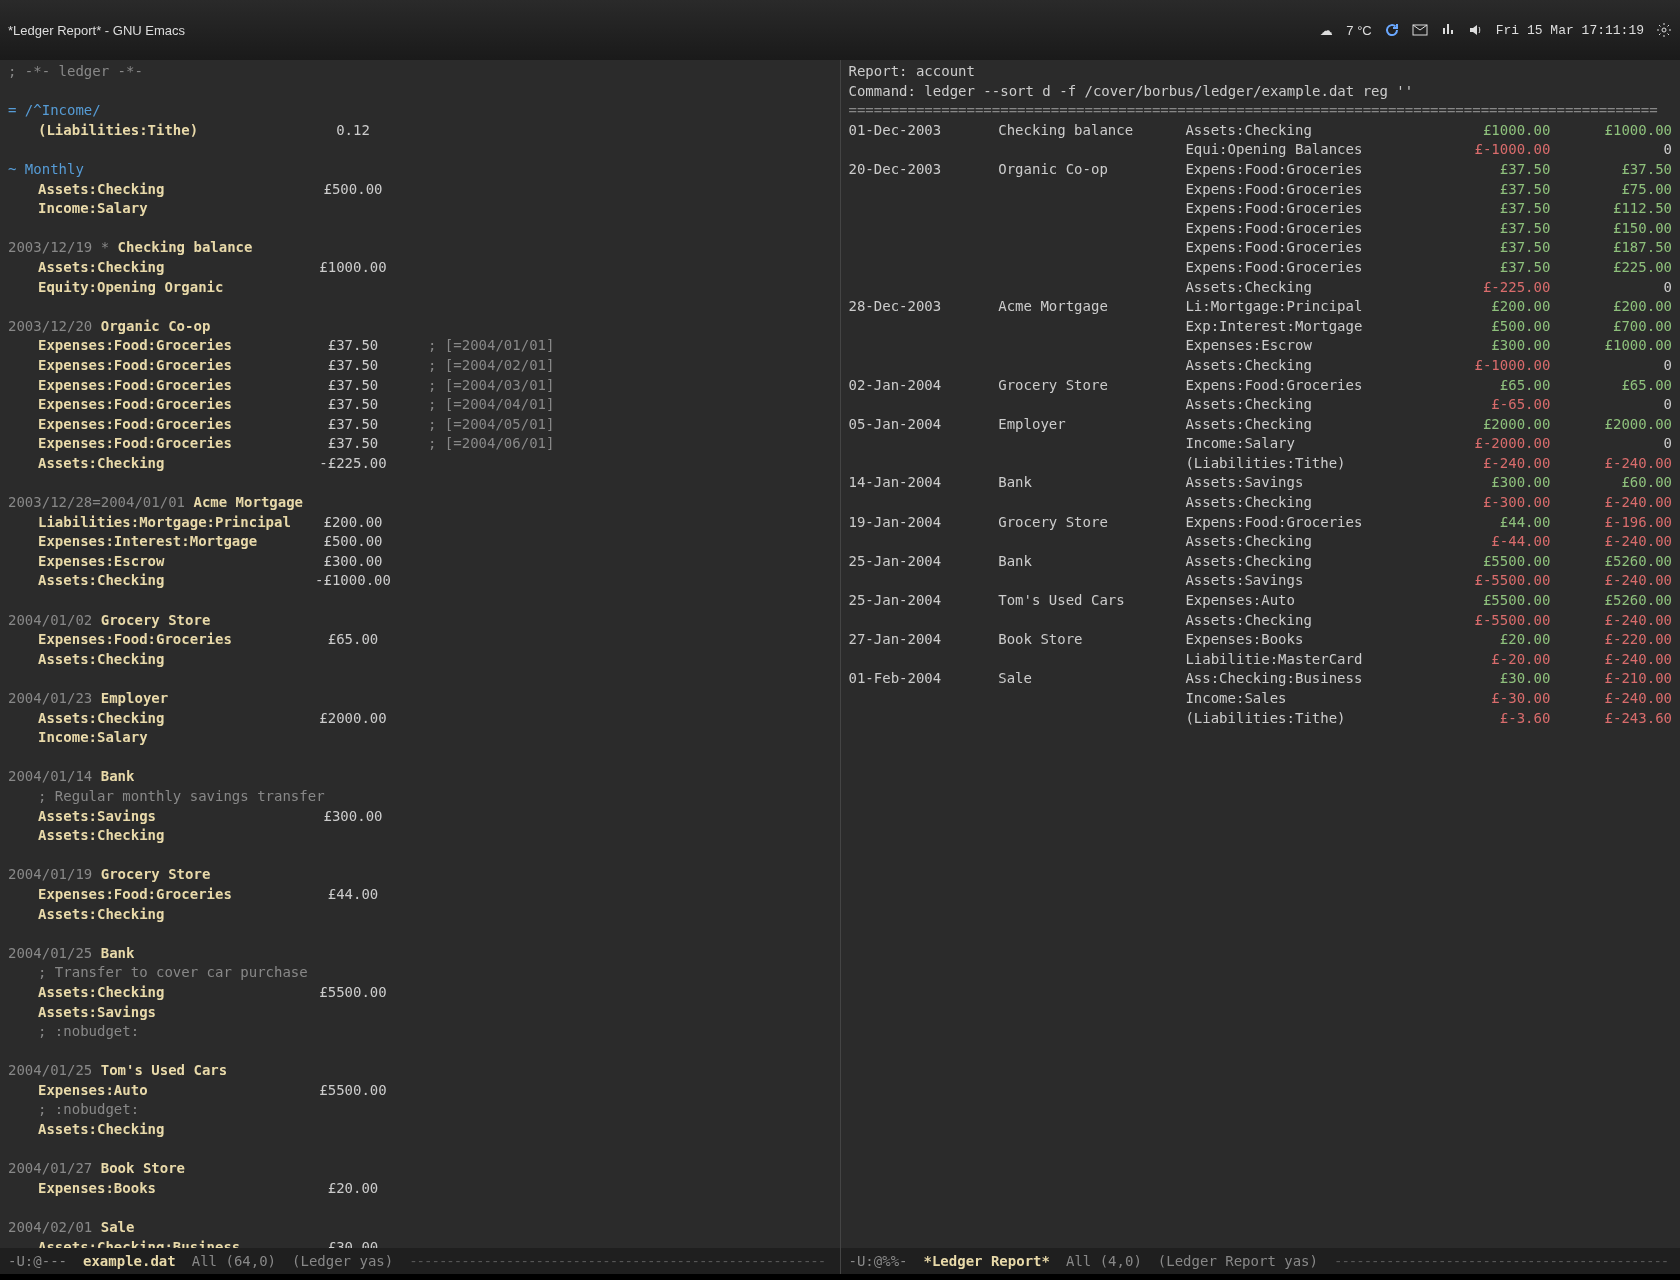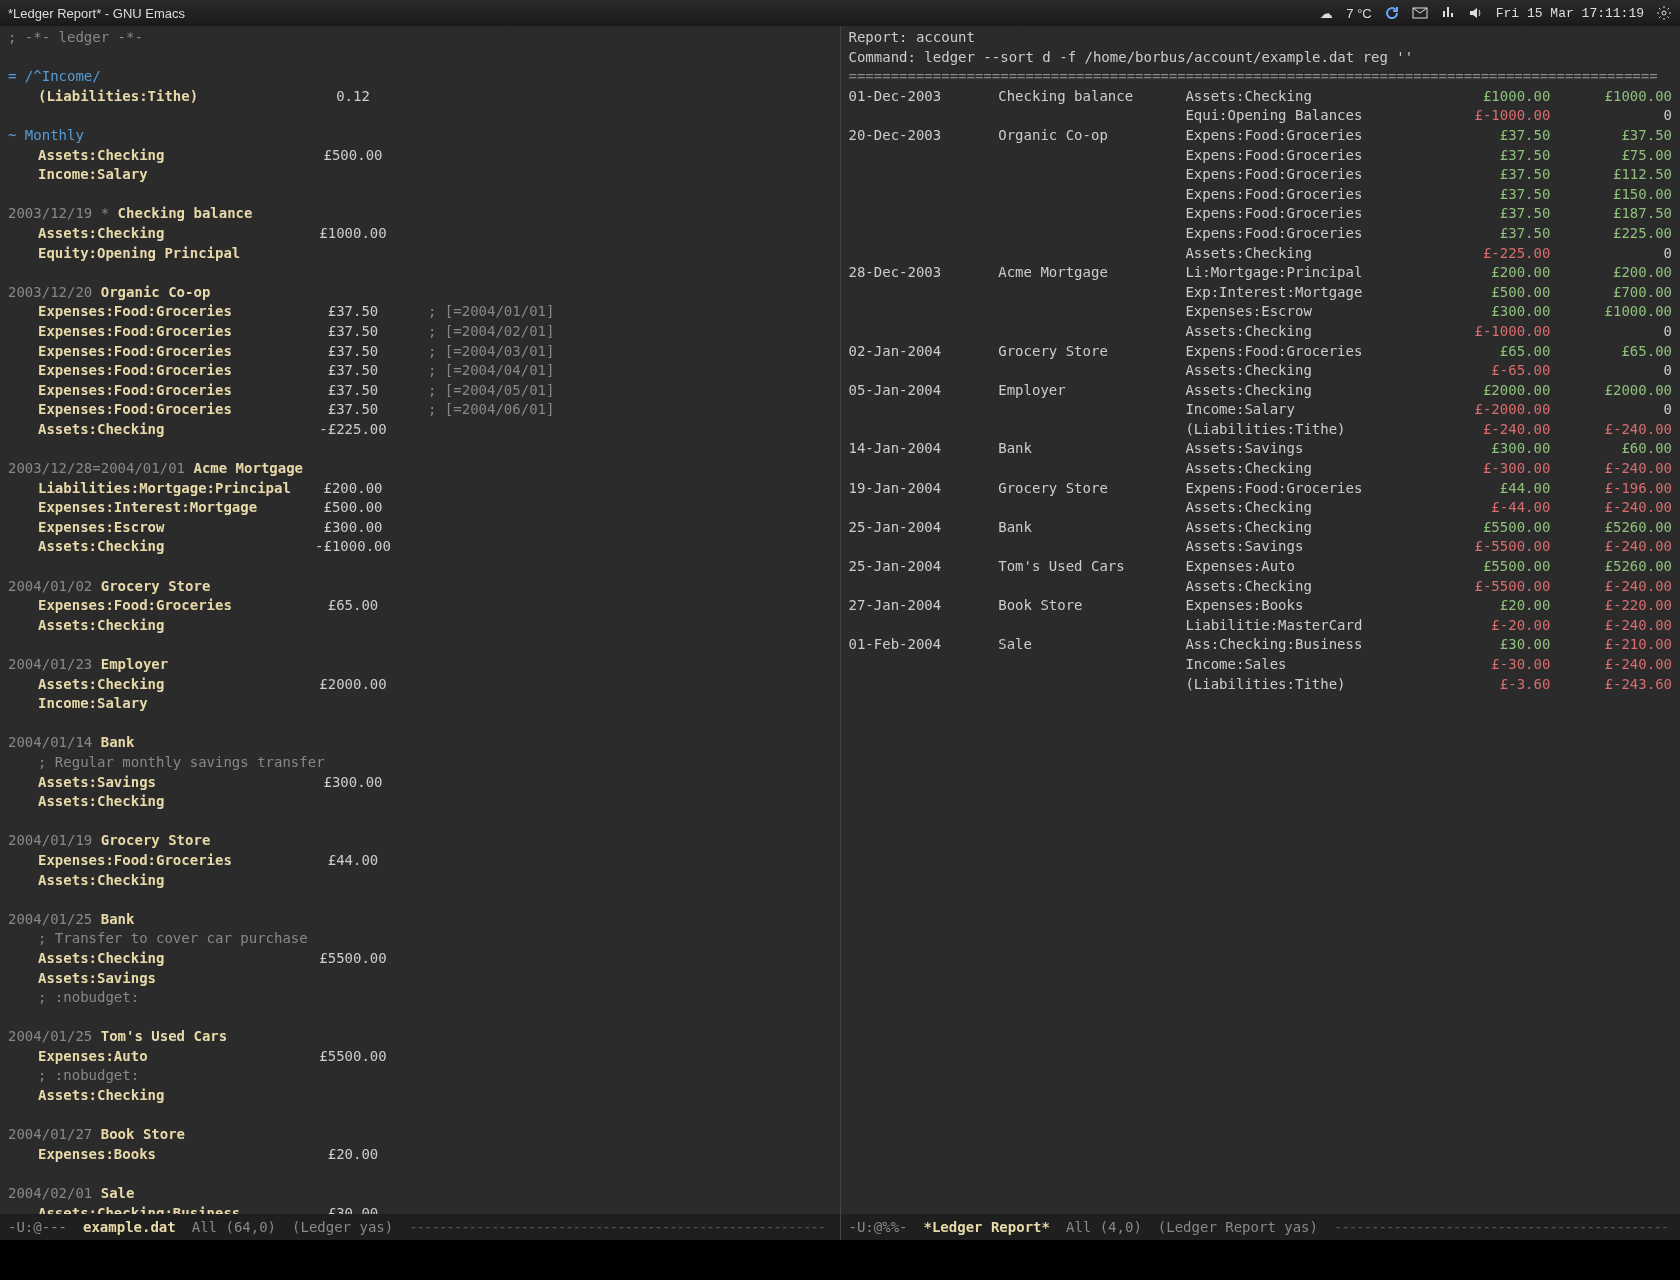--- a/index.html
+++ b/index.html
@@ -1,16 +1,16 @@
 <!DOCTYPE html>
 <html><head>
 <meta charset="utf-8">
 <style>
 html,body{margin:0;padding:0;width:1680px;height:1280px;background:#000;font-family:'DejaVu Sans Mono','Courier New',monospace;font-size:14px;color:#ccc;overflow:hidden}
-.topbar{height:26px;background:linear-gradient(to bottom,#2a2a2a,#1a1a1a);display:flex;align-items:center;padding:0 8px;font-family:sans-serif;font-size:13px;color:#ddd}
+.topbar{height:44px;background:linear-gradient(to bottom,#2a2a2a,#1a1a1a);display:flex;align-items:center;padding:8px 8px;font-family:sans-serif;font-size:13px;color:#ddd}
 .topbar .title{flex:0 0 auto}
 .topbar .spacer{flex:1}
 .topbar .tray{display:flex;align-items:center;gap:12px}
 .topbar .tray .ico{width:16px;height:16px;display:inline-flex;align-items:center;justify-content:center;color:#ddd}
 .topbar .clock{font-family:Liberation Mono, monospace}
 .main{display:flex;height:1214px;background:#2b2b2b}
 .pane{position:relative;overflow:hidden}
 .pane.left{width:50%;border-right:1px solid #444}
 .pane.right{width:50%}
 .content{padding:2px 8px;white-space:pre;font-size:14px;line-height:1.4}
@@ -85,21 +85,21 @@
 
 <div class="main">
   <div class="pane left">
     <div class="content" id="left-content"><span class="c-comment">; -*- ledger -*-</span>
 
 <span class="c-eq">= /^Income/</span>
 <div class="lrow"><span class="l-ind"></span><span class="l-acct c-account">(Liabilities:Tithe)</span><span class="l-amt c-amount">0.12</span></div>
 <span class="c-tilde">~ Monthly</span>
 <div class="lrow"><span class="l-ind"></span><span class="l-acct c-account">Assets:Checking</span><span class="l-amt c-amount">£500.00</span></div><div class="lrow"><span class="l-ind"></span><span class="l-acct c-account">Income:Salary</span><span class="l-amt c-amount"></span></div>
 <span class="c-date">2003/12/19</span> <span class="c-date">*</span> <span class="c-payee">Checking balance</span>
-<div class="lrow"><span class="l-ind"></span><span class="l-acct c-account">Assets:Checking</span><span class="l-amt c-amount">£1000.00</span></div><div class="lrow"><span class="l-ind"></span><span class="l-acct c-account">Equity:Opening Principal</span><span class="l-amt c-amount"></span></div>
+<div class="lrow"><span class="l-ind"></span><span class="l-acct c-account">Assets:Checking</span><span class="l-amt c-amount">£1000.00</span></div><div class="lrow"><span class="l-ind"></span><span class="l-acct c-account">Equity:Opening Organic</span><span class="l-amt c-amount"></span></div>
 <span class="c-date">2003/12/20</span> <span class="c-payee">Organic Co-op</span>
 <div class="lrow"><span class="l-ind"></span><span class="l-acct c-account">Expenses:Food:Groceries</span><span class="l-amt c-amount">£37.50</span><span class="l-eff c-eff">; [=2004/01/01]</span></div><div class="lrow"><span class="l-ind"></span><span class="l-acct c-account">Expenses:Food:Groceries</span><span class="l-amt c-amount">£37.50</span><span class="l-eff c-eff">; [=2004/02/01]</span></div><div class="lrow"><span class="l-ind"></span><span class="l-acct c-account">Expenses:Food:Groceries</span><span class="l-amt c-amount">£37.50</span><span class="l-eff c-eff">; [=2004/03/01]</span></div><div class="lrow"><span class="l-ind"></span><span class="l-acct c-account">Expenses:Food:Groceries</span><span class="l-amt c-amount">£37.50</span><span class="l-eff c-eff">; [=2004/04/01]</span></div><div class="lrow"><span class="l-ind"></span><span class="l-acct c-account">Expenses:Food:Groceries</span><span class="l-amt c-amount">£37.50</span><span class="l-eff c-eff">; [=2004/05/01]</span></div><div class="lrow"><span class="l-ind"></span><span class="l-acct c-account">Expenses:Food:Groceries</span><span class="l-amt c-amount">£37.50</span><span class="l-eff c-eff">; [=2004/06/01]</span></div><div class="lrow"><span class="l-ind"></span><span class="l-acct c-account">Assets:Checking</span><span class="l-amt c-amount">-£225.00</span></div>
 <span class="c-date">2003/12/28=2004/01/01</span> <span class="c-payee">Acme Mortgage</span>
 <div class="lrow"><span class="l-ind"></span><span class="l-acct c-account">Liabilities:Mortgage:Principal</span><span class="l-amt c-amount">£200.00</span></div><div class="lrow"><span class="l-ind"></span><span class="l-acct c-account">Expenses:Interest:Mortgage</span><span class="l-amt c-amount">£500.00</span></div><div class="lrow"><span class="l-ind"></span><span class="l-acct c-account">Expenses:Escrow</span><span class="l-amt c-amount">£300.00</span></div><div class="lrow"><span class="l-ind"></span><span class="l-acct c-account">Assets:Checking</span><span class="l-amt c-amount">-£1000.00</span></div>
 <span class="c-date">2004/01/02</span> <span class="c-payee">Grocery Store</span>
 <div class="lrow"><span class="l-ind"></span><span class="l-acct c-account">Expenses:Food:Groceries</span><span class="l-amt c-amount">£65.00</span></div><div class="lrow"><span class="l-ind"></span><span class="l-acct c-account">Assets:Checking</span><span class="l-amt c-amount"></span></div>
 <span class="c-date">2004/01/23</span> <span class="c-payee">Employer</span>
 <div class="lrow"><span class="l-ind"></span><span class="l-acct c-account">Assets:Checking</span><span class="l-amt c-amount">£2000.00</span></div><div class="lrow"><span class="l-ind"></span><span class="l-acct c-account">Income:Salary</span><span class="l-amt c-amount"></span></div>
 <span class="c-date">2004/01/14</span> <span class="c-payee">Bank</span>
 <div class="lrow"><span class="l-ind"></span><span class="c-comment">; Regular monthly savings transfer</span></div><div class="lrow"><span class="l-ind"></span><span class="l-acct c-account">Assets:Savings</span><span class="l-amt c-amount">£300.00</span></div><div class="lrow"><span class="l-ind"></span><span class="l-acct c-account">Assets:Checking</span><span class="l-amt c-amount"></span></div>
@@ -117,21 +117,21 @@
     <div class="modeline">
       <span>-U:@---</span>
       <span class="buf">example.dat</span>
       <span>All (64,0)</span>
       <span>(Ledger yas)</span>
       <span class="fill">------------------------------------------------------------------------------------------------------------------</span>
     </div>
   </div>
   <div class="pane right">
     <div class="content" id="right-content"><span class="r-hdr">Report: account</span>
-<span class="r-hdr">Command: ledger --sort d -f /home/borbus/account/example.dat reg ''</span>
+<span class="r-hdr">Command: ledger --sort d -f /cover/borbus/ledger/example.dat reg ''</span>
 <span class="r-sep">================================================================================================</span>
 <div class="row"><span class="col-date">01-Dec-2003</span><span class="col-payee">Checking balance</span><span class="col-acct">Assets:Checking</span><span class="col-amt r-pos">£1000.00</span><span class="col-bal r-pos">£1000.00</span></div><div class="row"><span class="col-date"></span><span class="col-payee"></span><span class="col-acct">Equi:Opening Balances</span><span class="col-amt r-neg">£-1000.00</span><span class="col-bal ">0</span></div><div class="row"><span class="col-date">20-Dec-2003</span><span class="col-payee">Organic Co-op</span><span class="col-acct">Expens:Food:Groceries</span><span class="col-amt r-pos">£37.50</span><span class="col-bal r-pos">£37.50</span></div><div class="row"><span class="col-date"></span><span class="col-payee"></span><span class="col-acct">Expens:Food:Groceries</span><span class="col-amt r-pos">£37.50</span><span class="col-bal r-pos">£75.00</span></div><div class="row"><span class="col-date"></span><span class="col-payee"></span><span class="col-acct">Expens:Food:Groceries</span><span class="col-amt r-pos">£37.50</span><span class="col-bal r-pos">£112.50</span></div><div class="row"><span class="col-date"></span><span class="col-payee"></span><span class="col-acct">Expens:Food:Groceries</span><span class="col-amt r-pos">£37.50</span><span class="col-bal r-pos">£150.00</span></div><div class="row"><span class="col-date"></span><span class="col-payee"></span><span class="col-acct">Expens:Food:Groceries</span><span class="col-amt r-pos">£37.50</span><span class="col-bal r-pos">£187.50</span></div><div class="row"><span class="col-date"></span><span class="col-payee"></span><span class="col-acct">Expens:Food:Groceries</span><span class="col-amt r-pos">£37.50</span><span class="col-bal r-pos">£225.00</span></div><div class="row"><span class="col-date"></span><span class="col-payee"></span><span class="col-acct">Assets:Checking</span><span class="col-amt r-neg">£-225.00</span><span class="col-bal ">0</span></div><div class="row"><span class="col-date">28-Dec-2003</span><span class="col-payee">Acme Mortgage</span><span class="col-acct">Li:Mortgage:Principal</span><span class="col-amt r-pos">£200.00</span><span class="col-bal r-pos">£200.00</span></div><div class="row"><span class="col-date"></span><span class="col-payee"></span><span class="col-acct">Exp:Interest:Mortgage</span><span class="col-amt r-pos">£500.00</span><span class="col-bal r-pos">£700.00</span></div><div class="row"><span class="col-date"></span><span class="col-payee"></span><span class="col-acct">Expenses:Escrow</span><span class="col-amt r-pos">£300.00</span><span class="col-bal r-pos">£1000.00</span></div><div class="row"><span class="col-date"></span><span class="col-payee"></span><span class="col-acct">Assets:Checking</span><span class="col-amt r-neg">£-1000.00</span><span class="col-bal ">0</span></div><div class="row"><span class="col-date">02-Jan-2004</span><span class="col-payee">Grocery Store</span><span class="col-acct">Expens:Food:Groceries</span><span class="col-amt r-pos">£65.00</span><span class="col-bal r-pos">£65.00</span></div><div class="row"><span class="col-date"></span><span class="col-payee"></span><span class="col-acct">Assets:Checking</span><span class="col-amt r-neg">£-65.00</span><span class="col-bal ">0</span></div><div class="row"><span class="col-date">05-Jan-2004</span><span class="col-payee">Employer</span><span class="col-acct">Assets:Checking</span><span class="col-amt r-pos">£2000.00</span><span class="col-bal r-pos">£2000.00</span></div><div class="row"><span class="col-date"></span><span class="col-payee"></span><span class="col-acct">Income:Salary</span><span class="col-amt r-neg">£-2000.00</span><span class="col-bal ">0</span></div><div class="row"><span class="col-date"></span><span class="col-payee"></span><span class="col-acct">(Liabilities:Tithe)</span><span class="col-amt r-neg">£-240.00</span><span class="col-bal r-neg">£-240.00</span></div><div class="row"><span class="col-date">14-Jan-2004</span><span class="col-payee">Bank</span><span class="col-acct">Assets:Savings</span><span class="col-amt r-pos">£300.00</span><span class="col-bal r-pos">£60.00</span></div><div class="row"><span class="col-date"></span><span class="col-payee"></span><span class="col-acct">Assets:Checking</span><span class="col-amt r-neg">£-300.00</span><span class="col-bal r-neg">£-240.00</span></div><div class="row"><span class="col-date">19-Jan-2004</span><span class="col-payee">Grocery Store</span><span class="col-acct">Expens:Food:Groceries</span><span class="col-amt r-pos">£44.00</span><span class="col-bal r-neg">£-196.00</span></div><div class="row"><span class="col-date"></span><span class="col-payee"></span><span class="col-acct">Assets:Checking</span><span class="col-amt r-neg">£-44.00</span><span class="col-bal r-neg">£-240.00</span></div><div class="row"><span class="col-date">25-Jan-2004</span><span class="col-payee">Bank</span><span class="col-acct">Assets:Checking</span><span class="col-amt r-pos">£5500.00</span><span class="col-bal r-pos">£5260.00</span></div><div class="row"><span class="col-date"></span><span class="col-payee"></span><span class="col-acct">Assets:Savings</span><span class="col-amt r-neg">£-5500.00</span><span class="col-bal r-neg">£-240.00</span></div><div class="row"><span class="col-date">25-Jan-2004</span><span class="col-payee">Tom's Used Cars</span><span class="col-acct">Expenses:Auto</span><span class="col-amt r-pos">£5500.00</span><span class="col-bal r-pos">£5260.00</span></div><div class="row"><span class="col-date"></span><span class="col-payee"></span><span class="col-acct">Assets:Checking</span><span class="col-amt r-neg">£-5500.00</span><span class="col-bal r-neg">£-240.00</span></div><div class="row"><span class="col-date">27-Jan-2004</span><span class="col-payee">Book Store</span><span class="col-acct">Expenses:Books</span><span class="col-amt r-pos">£20.00</span><span class="col-bal r-neg">£-220.00</span></div><div class="row"><span class="col-date"></span><span class="col-payee"></span><span class="col-acct">Liabilitie:MasterCard</span><span class="col-amt r-neg">£-20.00</span><span class="col-bal r-neg">£-240.00</span></div><div class="row"><span class="col-date">01-Feb-2004</span><span class="col-payee">Sale</span><span class="col-acct">Ass:Checking:Business</span><span class="col-amt r-pos">£30.00</span><span class="col-bal r-neg">£-210.00</span></div><div class="row"><span class="col-date"></span><span class="col-payee"></span><span class="col-acct">Income:Sales</span><span class="col-amt r-neg">£-30.00</span><span class="col-bal r-neg">£-240.00</span></div><div class="row"><span class="col-date"></span><span class="col-payee"></span><span class="col-acct">(Liabilities:Tithe)</span><span class="col-amt r-neg">£-3.60</span><span class="col-bal r-neg">£-243.60</span></div></div>
     <div class="modeline">
       <span>-U:@%%-</span>
       <span class="buf">*Ledger Report*</span>
       <span>All (4,0)</span>
       <span>(Ledger Report yas)</span>
       <span class="fill">------------------------------------------------------------------------------------------------------------------</span>
     </div>
   </div>

